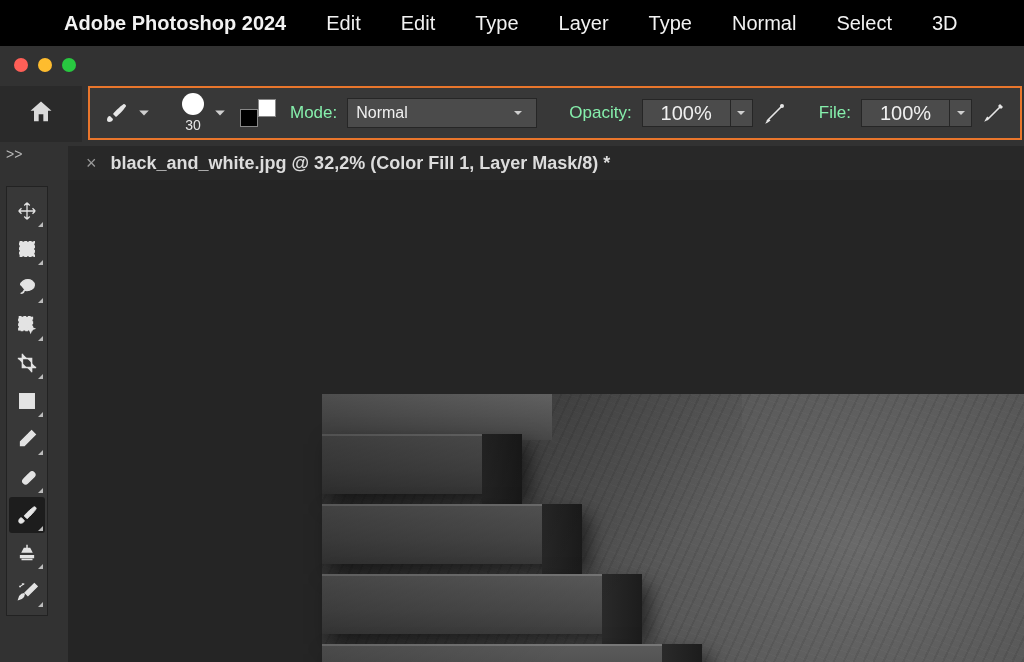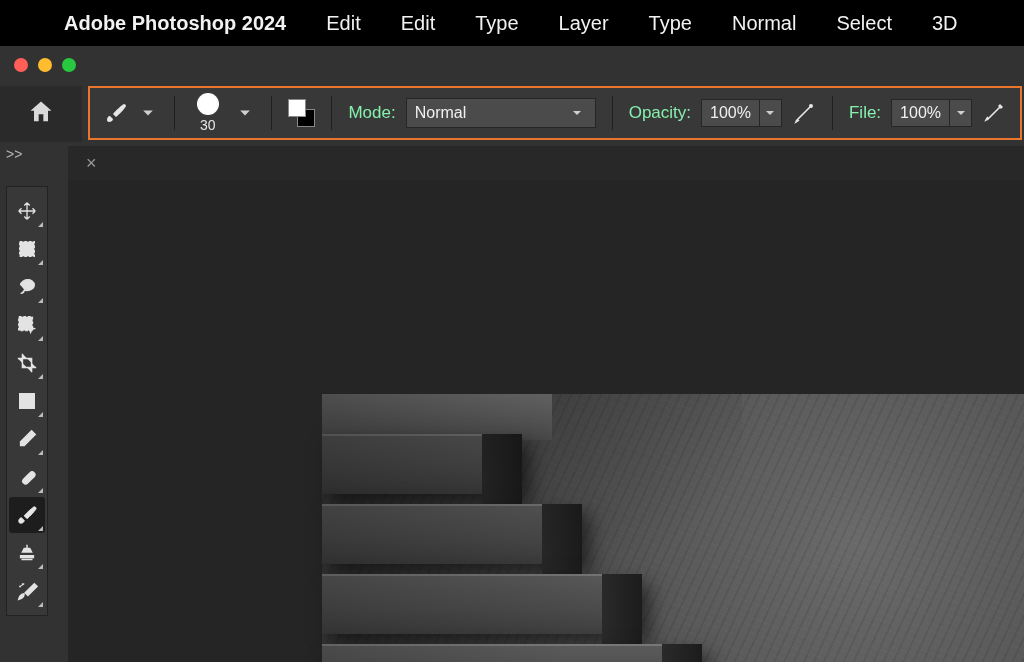--- a/index.html
+++ b/index.html
@@ -113,23 +113,23 @@
     padding: 0 8px;
     color:#f0f0f0;
     font-size:16px;
   }
   .select-box .chev svg { width:10px; height:10px; }
 
   .pct-box {
     height: 28px;
     background:#4b4b4b;
     border:1px solid #262626;
-    padding: 0 8px;
+    padding: 0 18px;
     display:flex; align-items:center;
-    font-size:16px; color:#f0f0f0;
+    font-size:20px; color:#f0f0f0;
     min-width:56px;
   }
   .pct-wrap { display:flex; align-items:center; }
   .pct-wrap .dd {
     height:28px; width:22px;
     background:#4b4b4b; border:1px solid #262626; border-left:none;
     display:flex; align-items:center; justify-content:center;
   }
 
   .pressure-icon svg, .airbrush-icon svg { width:24px; height:24px; }
@@ -351,20 +351,21 @@
           <path fill="none" stroke="#e6e6e6" stroke-width="1.6" d="M5 19l9-9M14 10l5-5M7 17c-1 1-3 2-3 2s1-2 2-3"></path>
           <path fill="#e6e6e6" d="M18 3l3 3-2 2-3-3z"></path>
         </svg>
     </span>
   </div>
 
   <div class="chev-row">&gt;&gt;</div>
 
   <div class="doc-tab-bar">
     <span class="close-x">×</span>
+    <span>black_and_white.jpg @ 32,2% (Color Fill 1, Layer Mask/8) *</span>
   </div>
 
   <div class="tools">
     <div class="tool">
       <svg viewBox="0 0 24 24" fill="none" stroke-width="1.4">
           <path d="M12 3v18M3 12h18M12 3l-3 3M12 3l3 3M12 21l-3-3M12 21l3-3M3 12l3-3M3 12l3 3M21 12l-3-3M21 12l-3 3"></path>
         </svg>
       <span class="corner"></span>
     </div>
     <div class="tool">

